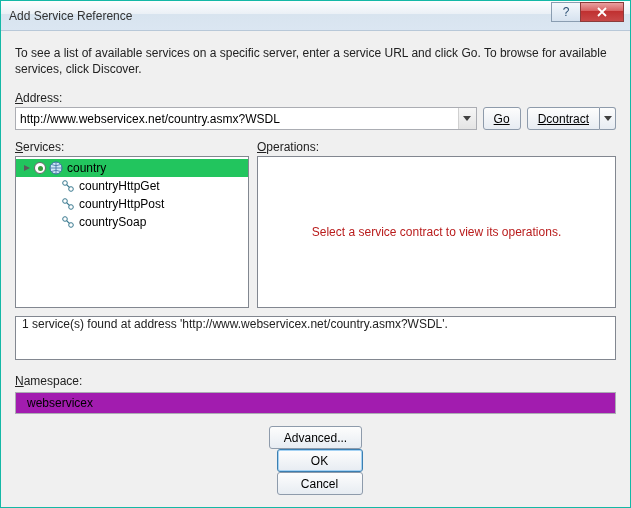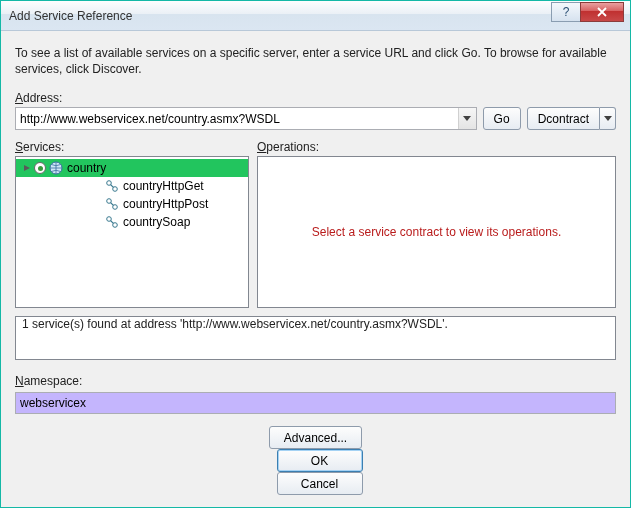--- a/index.html
+++ b/index.html
@@ -9,21 +9,21 @@
   .titlebar .title { flex: 1; color: #333; }
   .winbtn { height: 20px; border: 1px solid #8a9db1; margin-left: -1px; display: flex; align-items: center; justify-content: center; background: linear-gradient(to bottom,#f4f8fc,#d6e2ef); }
   .winbtn.help { width: 30px; border-top-left-radius: 0; }
   .winbtn.close { width: 44px; background: linear-gradient(to bottom,#e9a0a0 0%, #d66060 45%, #c03030 46%, #c84848 100%); color:#fff; border-color:#8b3c3c; border-top-right-radius: 0; }
   .winbtns { display:flex; margin-right:6px; margin-top:-8px; }
   .winbtn svg { display:block; }
   .content { flex: 1; padding: 10px 14px 12px 14px; background: #f0f0f0; display:flex; flex-direction:column; }
   .instr { color:#222; line-height: 1.35; margin: 4px 0 14px 0; }
   .label-u { color:#222; margin-bottom: 2px; }
   .label-u .ul { text-decoration: underline; }
-  .addr-row { display:flex; gap:6px; align-items:center; margin-bottom:10px; }
+  .addr-row { display:flex; gap:6px; align-items:center; margin-bottom:10px;text-decoration:underline; }
   .combo { flex:1; position:relative; }
   .combo input { width:100%; height:23px; padding: 2px 22px 2px 4px; border:1px solid #abadb3; background:#fff; }
   .combo .arrow { position:absolute; right:1px; top:1px; bottom:1px; width:18px; border-left:1px solid #d0d0d0; background:linear-gradient(to bottom,#f6f6f6,#e4e4e4); display:flex; align-items:center; justify-content:center; }
   .btn { height:23px; padding: 0 10px; border:1px solid #8e9bab; background:linear-gradient(to bottom,#fdfdfd,#e7ecf2); border-radius:3px; cursor:pointer; display:inline-flex; align-items:center; justify-content:center; }
   .discover-grp { display:flex; }
   .discover-grp .btn.main { border-top-right-radius:0; border-bottom-right-radius:0; }
   .discover-grp .btn.dd { width:16px; padding:0; border-left:none; border-top-left-radius:0; border-bottom-left-radius:0; }
   .cols { display:flex; gap:8px; flex:1; min-height:0; }
   .col { display:flex; flex-direction:column; min-height:0; }
   .col.services { flex: 0 0 234px; }
@@ -31,24 +31,24 @@
   .panel { flex:1; border:1px solid #828790; background:#fff; overflow:auto; }
   .ops .panel { display:flex; align-items:center; justify-content:center; color:#b91c1c; text-align:center; padding:0 14px; }
   .tree { padding: 2px 0; }
   .node { display:flex; align-items:center; height:18px; padding-left:4px; white-space:nowrap; }
   .node.selected { background:#22c55e; }
   .expander { width:14px; display:flex; align-items:center; justify-content:center; }
   .radio { width:12px; height:12px; border:1px solid #696969; border-radius:50%; background:#fff; margin-right:2px; display:inline-flex; align-items:center; justify-content:center; }
   .radio.on::after { content:""; width:5px; height:5px; border-radius:50%; background:#3a993a; }
   .ico { width:16px; height:16px; display:inline-flex; align-items:center; justify-content:center; margin-right:3px; }
   .nodetxt { color:#000; }
-  .child { padding-left: 56px; margin-left: 32px; }
+  .child { padding-left: 44px; }
   .status { margin-top:8px; border:1px solid #828790; background:#fff; height:44px; padding:0 6px; color:#222; }
   .ns-block { margin-top:14px; }
-  .ns-input { width:100%; height:22px; border:1px solid #abadb3; padding:2px 4px; background:#c4b5fd; margin-top:2px; }
+  .ns-input { width:100%; height:22px; border:1px solid #abadb3; padding:2px 11px; background:#a21caf; margin-top:2px; }
   .footer { display:flex; align-items:center; margin-top:12px;flex-direction:column; }
   .footer .spacer { flex:1; }
   .footer .btn { width:86px; justify-content:center; margin-left:8px; }
   .footer .btn.ok { border:1px solid #3c7fb1; box-shadow: inset 0 0 0 1px #a4d2f4; }
   .footer .btn.adv { width:auto; padding:0 14px; margin-left:0; }
   .tri-down { width:0; height:0; border-left:4px solid transparent; border-right:4px solid transparent; border-top:5px solid #404040; }
   .tri-right-hollow svg, .world svg, .ep svg { display:block; }
 </style>
 </head>
 <body>

